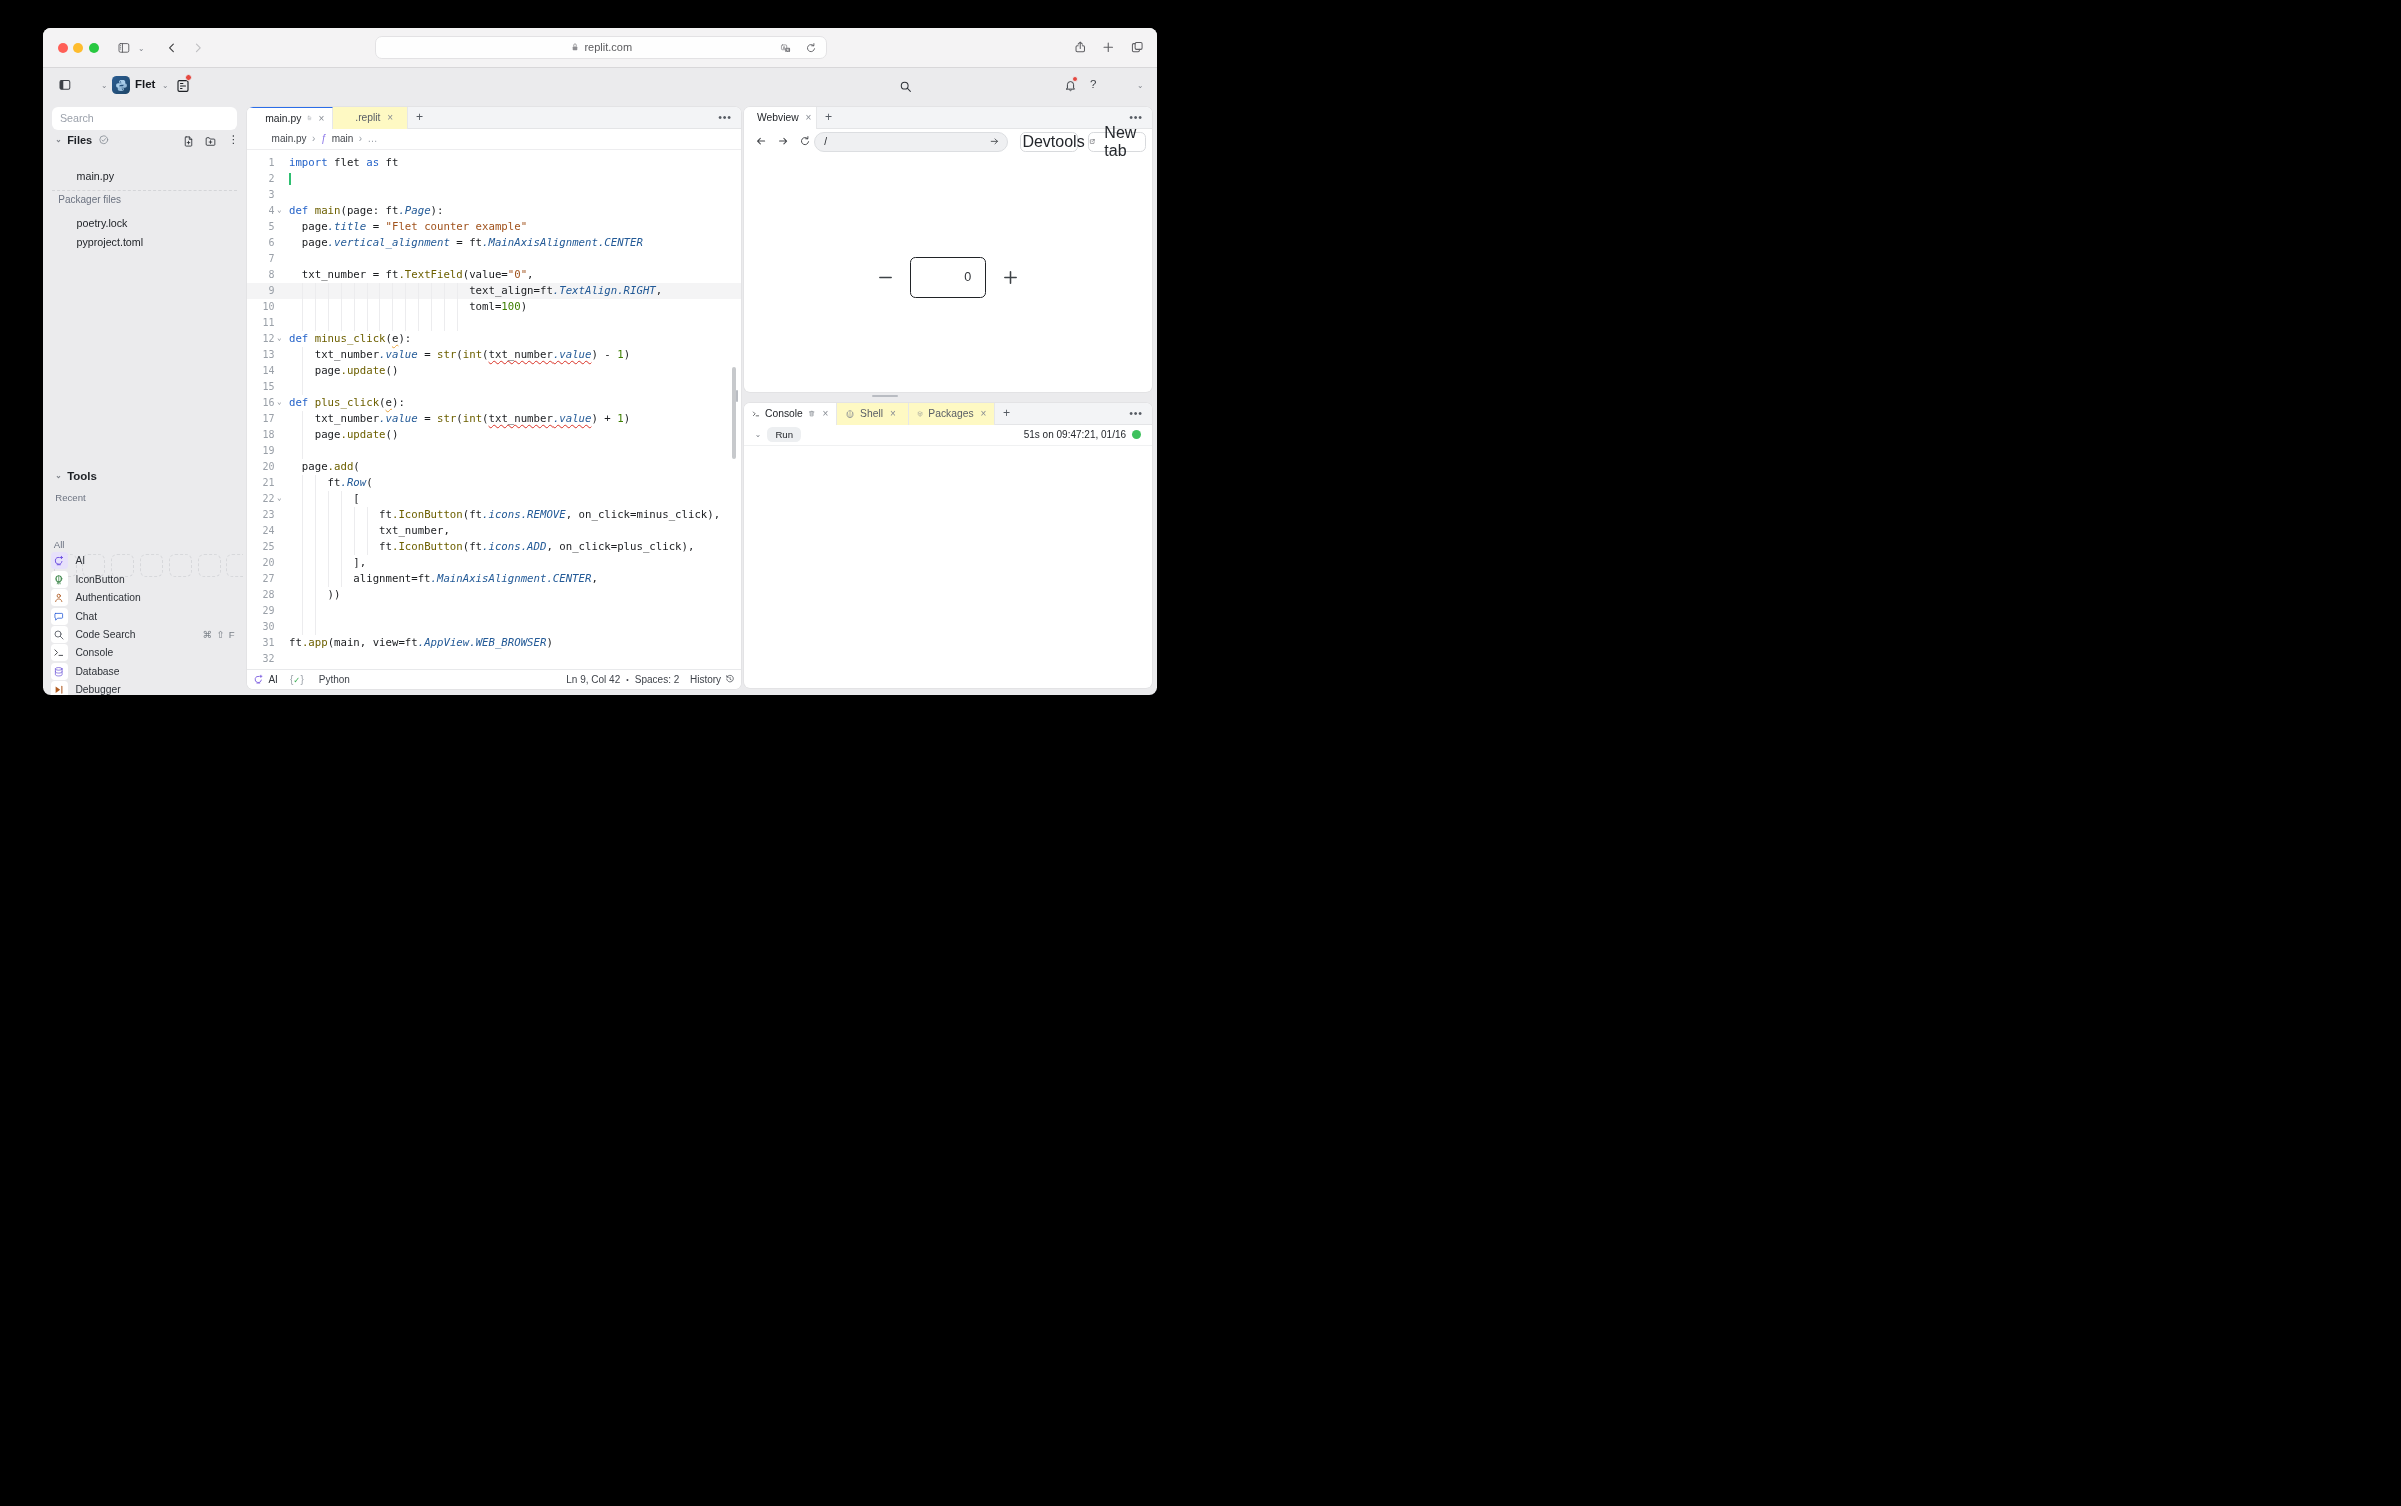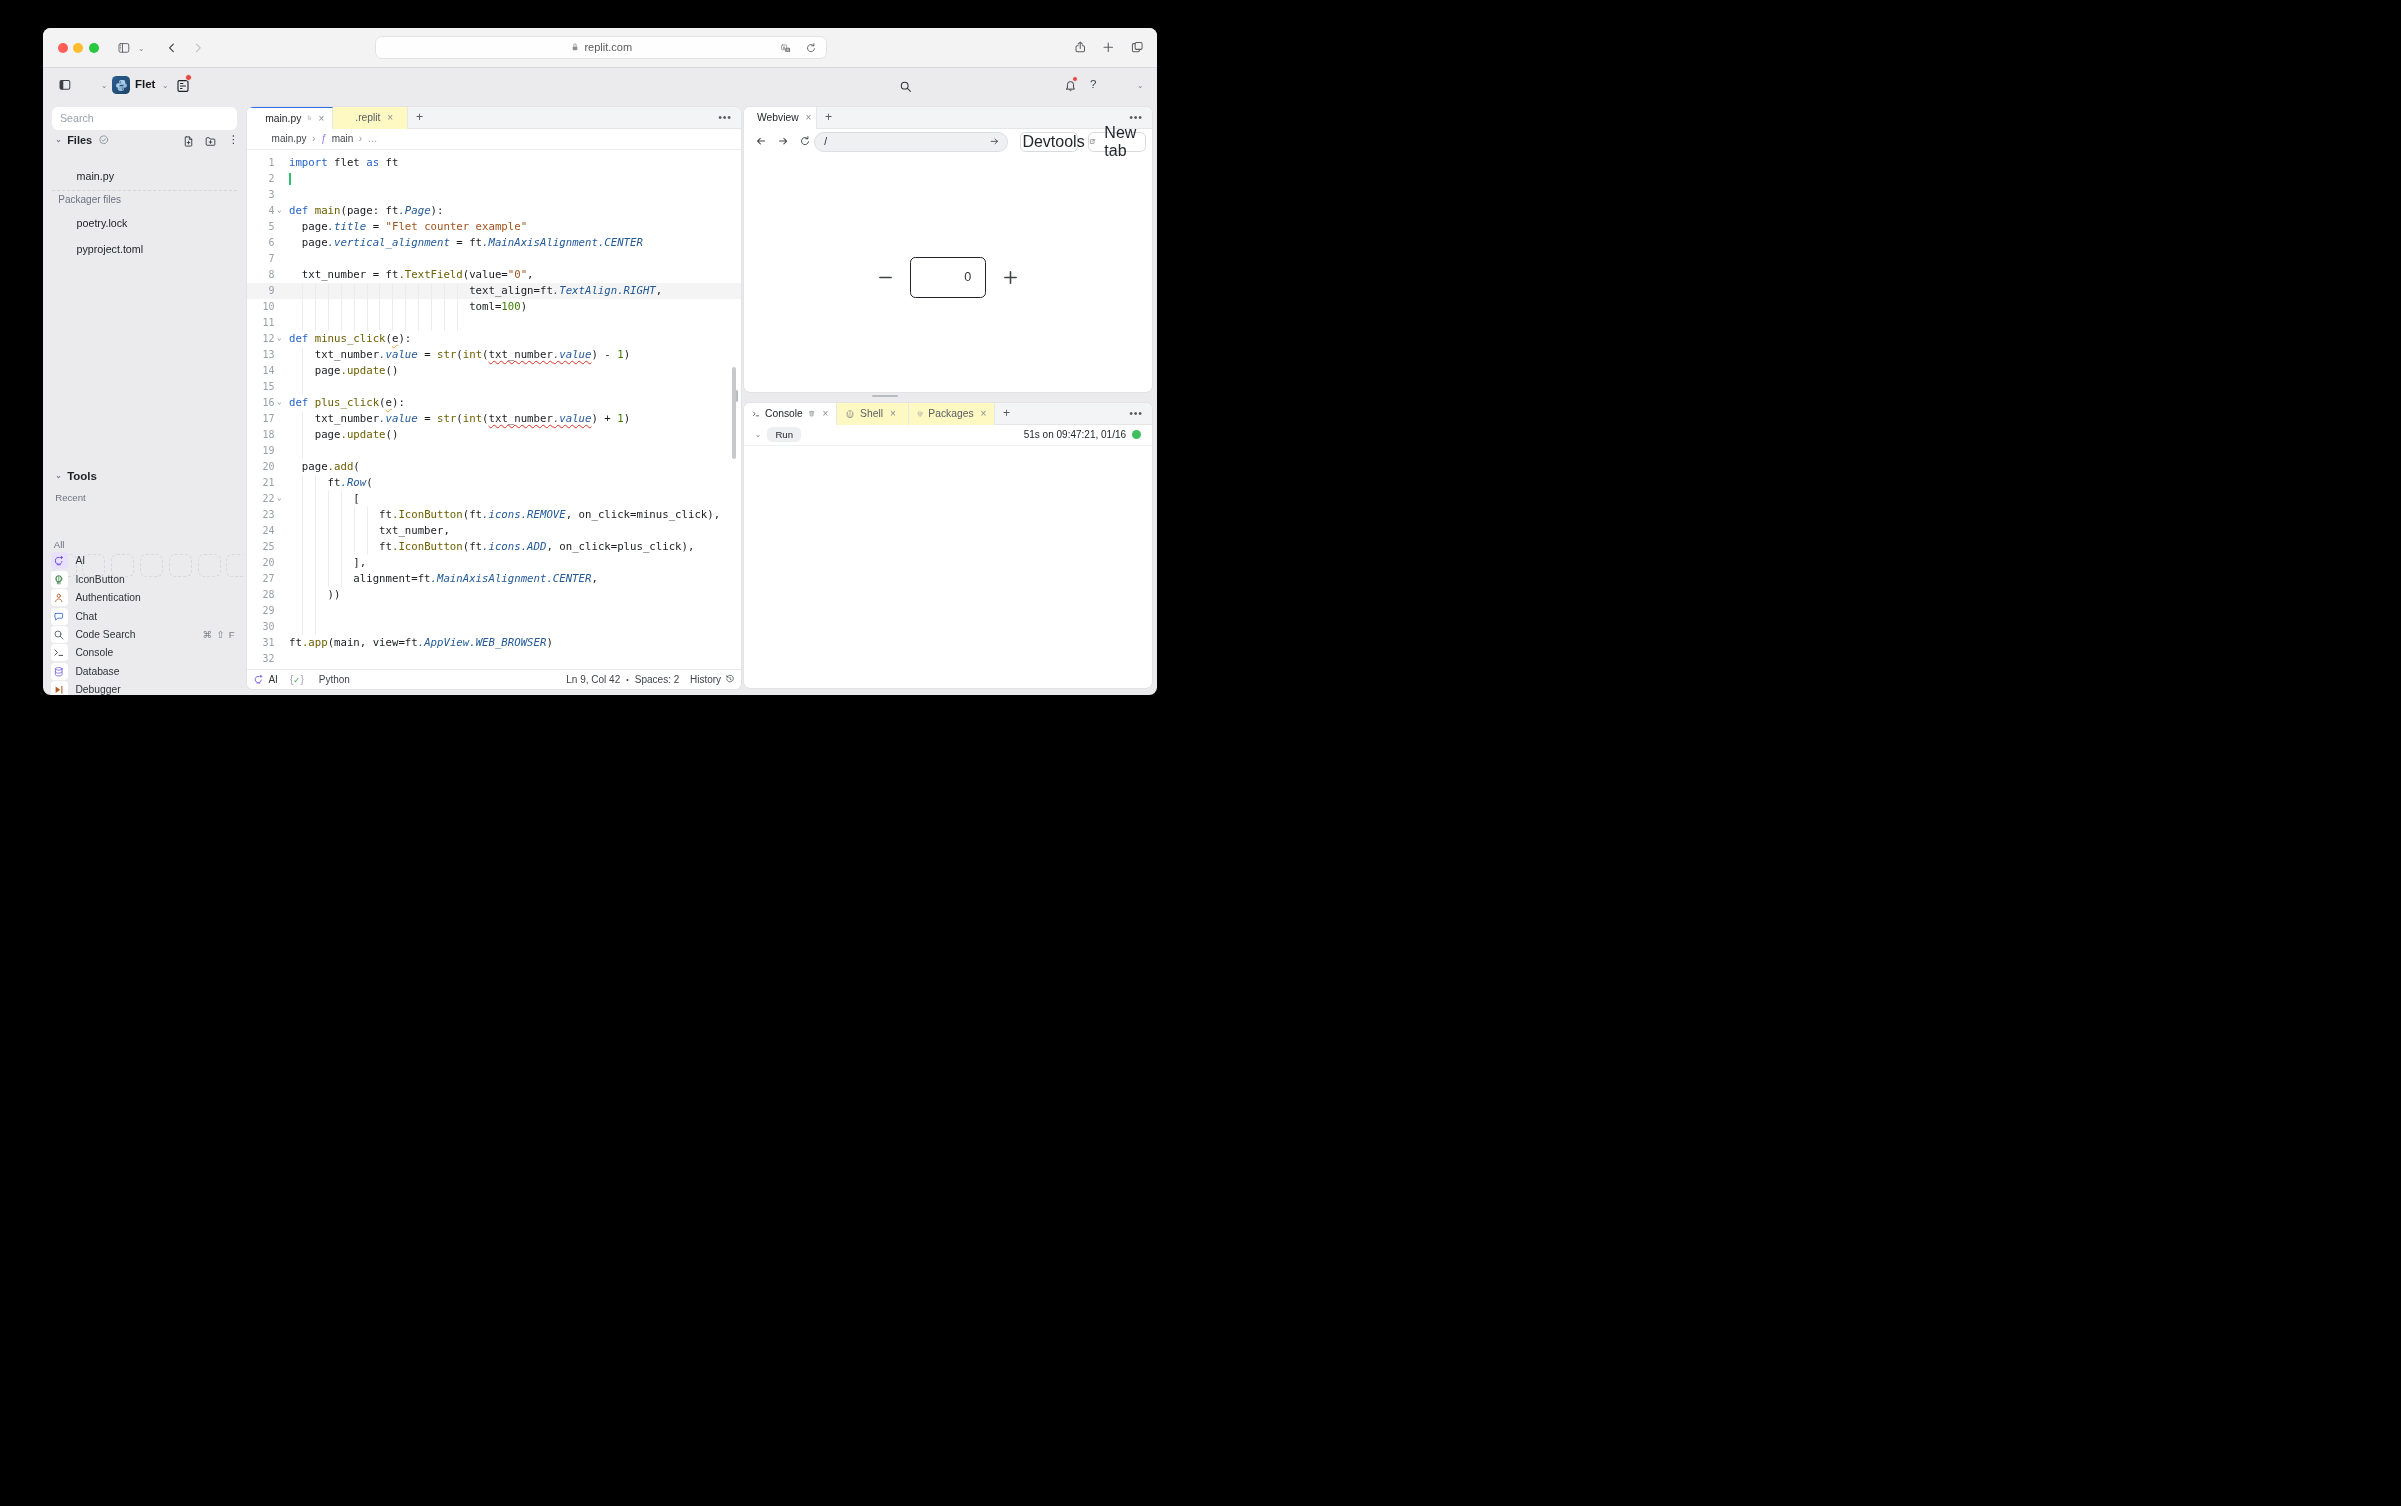--- a/index.html
+++ b/index.html
@@ -266,21 +266,21 @@
       </div>
     <div class="dash" style="top:86px;"></div>
     <div class="seclabel" style="top:90px;">Packager files</div>
     <div id="packager-list">
         <div class="srow" style="top: 110px;">
           <span class="ico fico" style="width: 12.2px; height: 12.2px; color: rgb(78, 140, 174); margin-left: 12.2px;">
             <path fill="currentColor" stroke="none" d="M11.9 2c-2.7 0-4.3 1.2-4.3 3.1V7h4.5v.9H5.9C3.7 7.9 2 9.3 2 12s1.7 4.1 3.9 4.1h1.8v-2.4c0-1.9 1.6-3.3 3.5-3.3h4.6c1.7 0 3.1-1.4 3.1-3.1V5.1C18.9 3.2 16.9 2 14.7 2h-2.8zm-1.8 2a1 1 0 110 2 1 1 0 010-2z"><path fill="currentColor" stroke="none" opacity=".85" d="M12.1 22c2.7 0 4.3-1.2 4.3-3.1V17h-4.5v-.9h6.2c2.2 0 3.9-1.4 3.9-4.1s-1.7-4.1-3.9-4.1h-1.8v2.4c0 1.9-1.6 3.3-3.5 3.3H8.2c-1.7 0-3.1 1.4-3.1 3.1v2.2C5.1 20.8 7.1 22 9.3 22h2.8zm1.8-2a1 1 0 110-2 1 1 0 010 2z"></path></path>
           </span>
           <span class="lbl">poetry.lock</span>
         </div>
-        <div class="srow" style="top: 129px; margin-top: 7px;">
+        <div class="srow" style="top: 129px;">
           <span class="ico fico" style="width: 12.2px; height: 12.2px; color: rgb(78, 140, 174); margin-left: 12.2px;">
             <path fill="currentColor" stroke="none" d="M11.9 2c-2.7 0-4.3 1.2-4.3 3.1V7h4.5v.9H5.9C3.7 7.9 2 9.3 2 12s1.7 4.1 3.9 4.1h1.8v-2.4c0-1.9 1.6-3.3 3.5-3.3h4.6c1.7 0 3.1-1.4 3.1-3.1V5.1C18.9 3.2 16.9 2 14.7 2h-2.8zm-1.8 2a1 1 0 110 2 1 1 0 010-2z"><path fill="currentColor" stroke="none" opacity=".85" d="M12.1 22c2.7 0 4.3-1.2 4.3-3.1V17h-4.5v-.9h6.2c2.2 0 3.9-1.4 3.9-4.1s-1.7-4.1-3.9-4.1h-1.8v2.4c0 1.9-1.6 3.3-3.5 3.3H8.2c-1.7 0-3.1 1.4-3.1 3.1v2.2C5.1 20.8 7.1 22 9.3 22h2.8zm1.8-2a1 1 0 110-2 1 1 0 010 2z"></path></path>
           </span>
           <span class="lbl">pyproject.toml</span>
         </div>
       </div>
 
     <div class="hdr" style="left:9.2px;top:366px;font-size:11.5px;">
       <span class="chev">⌄</span>
       <span>Tools</span>

